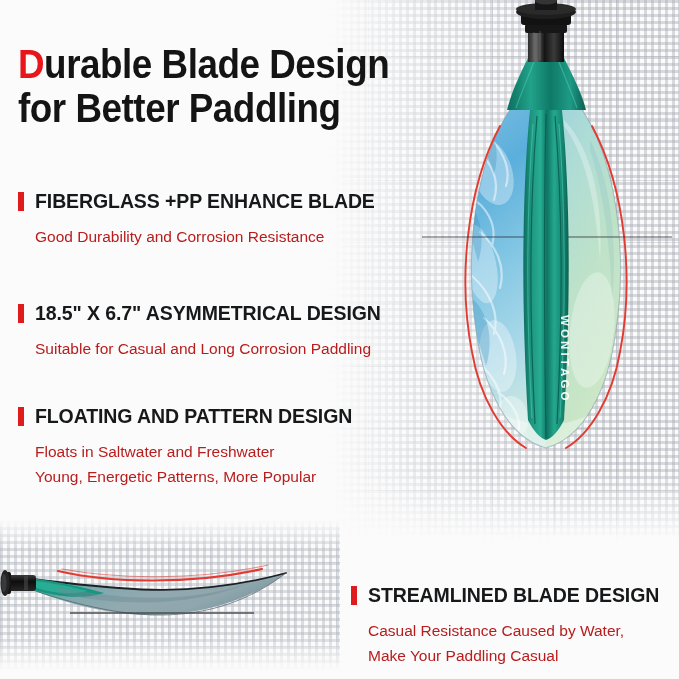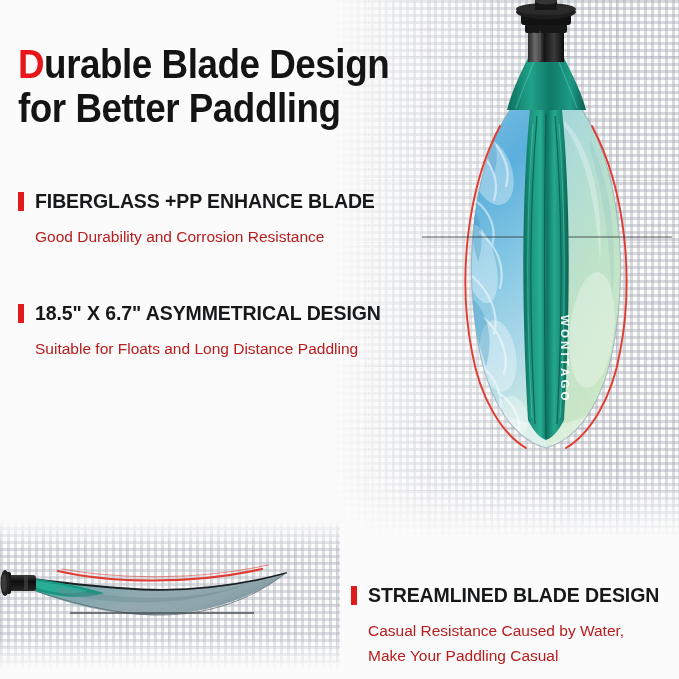--- a/index.html
+++ b/index.html
@@ -187,23 +187,31 @@
       <span class="feature-title-text">FIBERGLASS +PP ENHANCE BLADE</span>
     </div>
     <div class="feature-sub">Good Durability and Corrosion Resistance</div>
   </div>
 
   <div class="feature" id="feature-1">
     <div class="feature-title">
       <span class="bullet"></span>
       <span class="feature-title-text">18.5" X 6.7" ASYMMETRICAL DESIGN</span>
     </div>
-    <div class="feature-sub">Suitable for Floats and Long Distance Paddling</div>
-  </div>
-
+    <div class="feature-sub">Suitable for Casual and Long Corrosion Paddling</div>
+  </div>
+
+  <div class="feature" id="feature-2">
+    <div class="feature-title">
+      <span class="bullet"></span>
+      <span class="feature-title-text">FLOATING AND PATTERN DESIGN</span>
+    </div>
+    <div class="feature-sub">Floats in Saltwater and Freshwater</div>
+    <div class="feature-sub">Young, Energetic Patterns, More Popular</div>
+  </div>
 
   <div class="feature" id="feature-3">
     <div class="feature-title">
       <span class="bullet"></span>
       <span class="feature-title-text">STREAMLINED BLADE DESIGN</span>
     </div>
     <div class="feature-sub">Casual Resistance Caused by Water,</div>
     <div class="feature-sub">Make Your Paddling Casual</div>
   </div>
 

